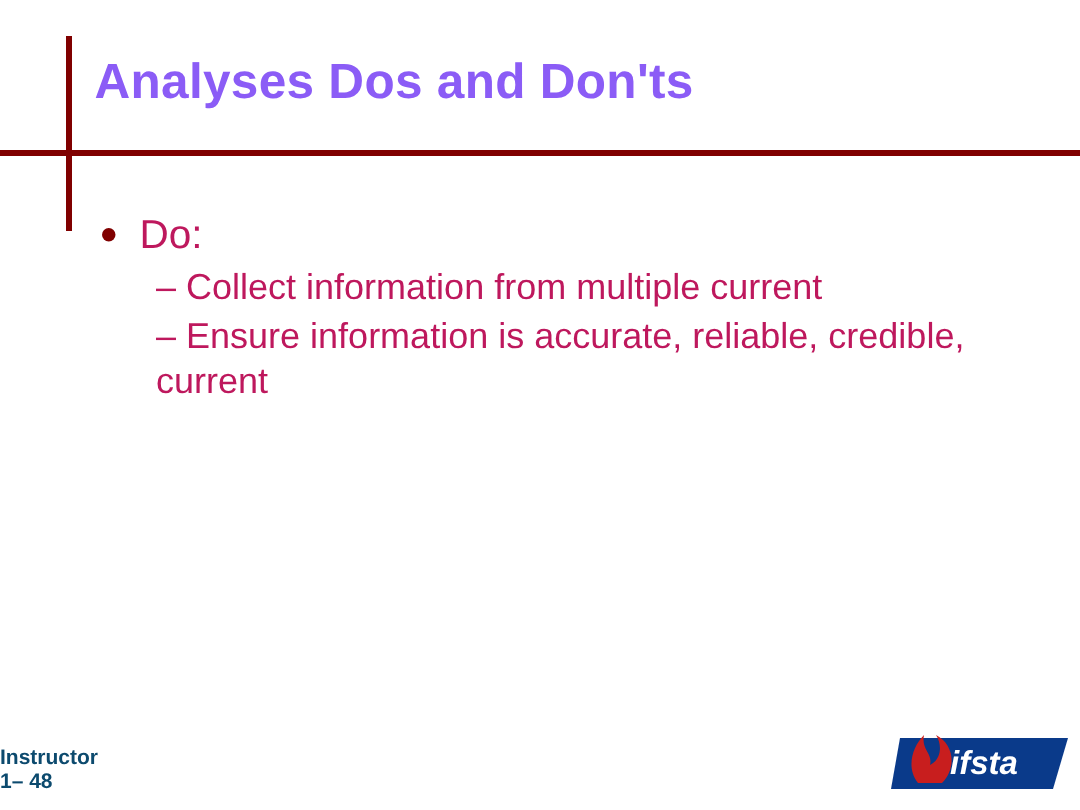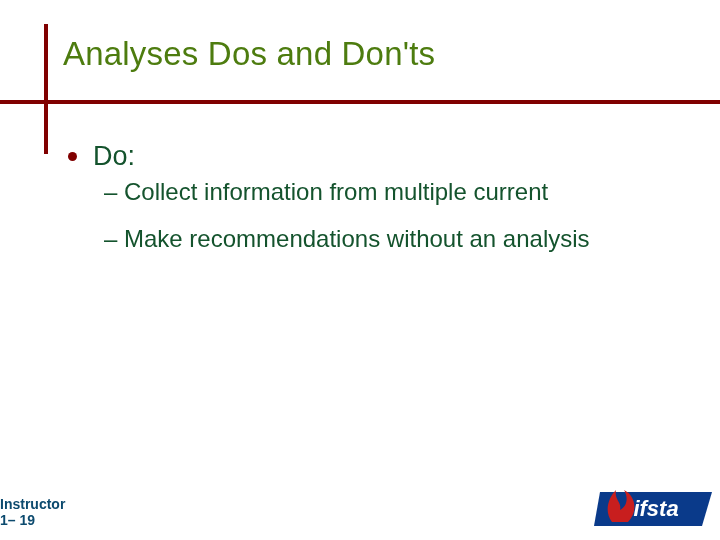--- a/index.html
+++ b/index.html
@@ -16,22 +16,22 @@
     width: 720px;
     height: 540px;
     position: relative;
     box-sizing: border-box;
   }
   .title {
     position: absolute;
     left: 63px;
     top: 35px;
     font-size: 33px;
-    font-weight: normal;
-    color: #4d7c0f;
+    font-weight: bold;
+    color: #8b5cf6;
     letter-spacing: 0.2px;
   }
   .hline {
     position: absolute;
     left: 0;
     top: 100px;
     width: 720px;
     height: 4px;
     background: #800000;
   }
@@ -41,21 +41,21 @@
     top: 24px;
     width: 4px;
     height: 130px;
     background: #800000;
   }
   .content {
     position: absolute;
     left: 68px;
     top: 140px;
     width: 600px;
-    color: #14532d;
+    color: #be185d;
   }
   .bullet-row {
     display: flex;
     align-items: flex-start;
     margin-bottom: 4px;
   }
   .bullet-dot {
     width: 9px;
     height: 9px;
     border-radius: 50%;
@@ -110,32 +110,32 @@
 
   <div class="content">
 
     <div class="bullet-row">
       <div class="bullet-dot"></div>
       <div class="bullet-text">Do:</div>
     </div>
     <div class="sub">
       <span class="sub-text">– Collect information from multiple current</span>
     </div>
+    <div class="sub">
+      <span class="sub-text">– Ensure information is accurate, reliable, credible, current</span>
+    </div>
 
     <div class="section-gap"></div>
 
-    <div class="sub">
-      <span class="sub-text">– Make recommendations without an analysis</span>
-    </div>
 
   </div>
 
   <div class="footer">
     <span>Instructor</span><br>
-    <span>1– 19</span>
+    <span>1– 48</span>
   </div>
 
   <div class="logo">
     <svg viewBox="0 0 120 48" width="120" height="48">
 
       <polygon points="6,10 118,10 108,44 0,44" fill="#0a3a8a"></polygon>
 
       <path d="M18 40 C10 30 14 16 22 8 C20 18 28 20 26 28 C34 24 34 14 30 8 C42 14 44 30 34 40 Z" fill="#c81e1e"></path>
 
       <text x="62" y="34" font-family="Arial" font-size="22" font-weight="bold" font-style="italic" fill="#ffffff" text-anchor="middle">ifsta</text>

